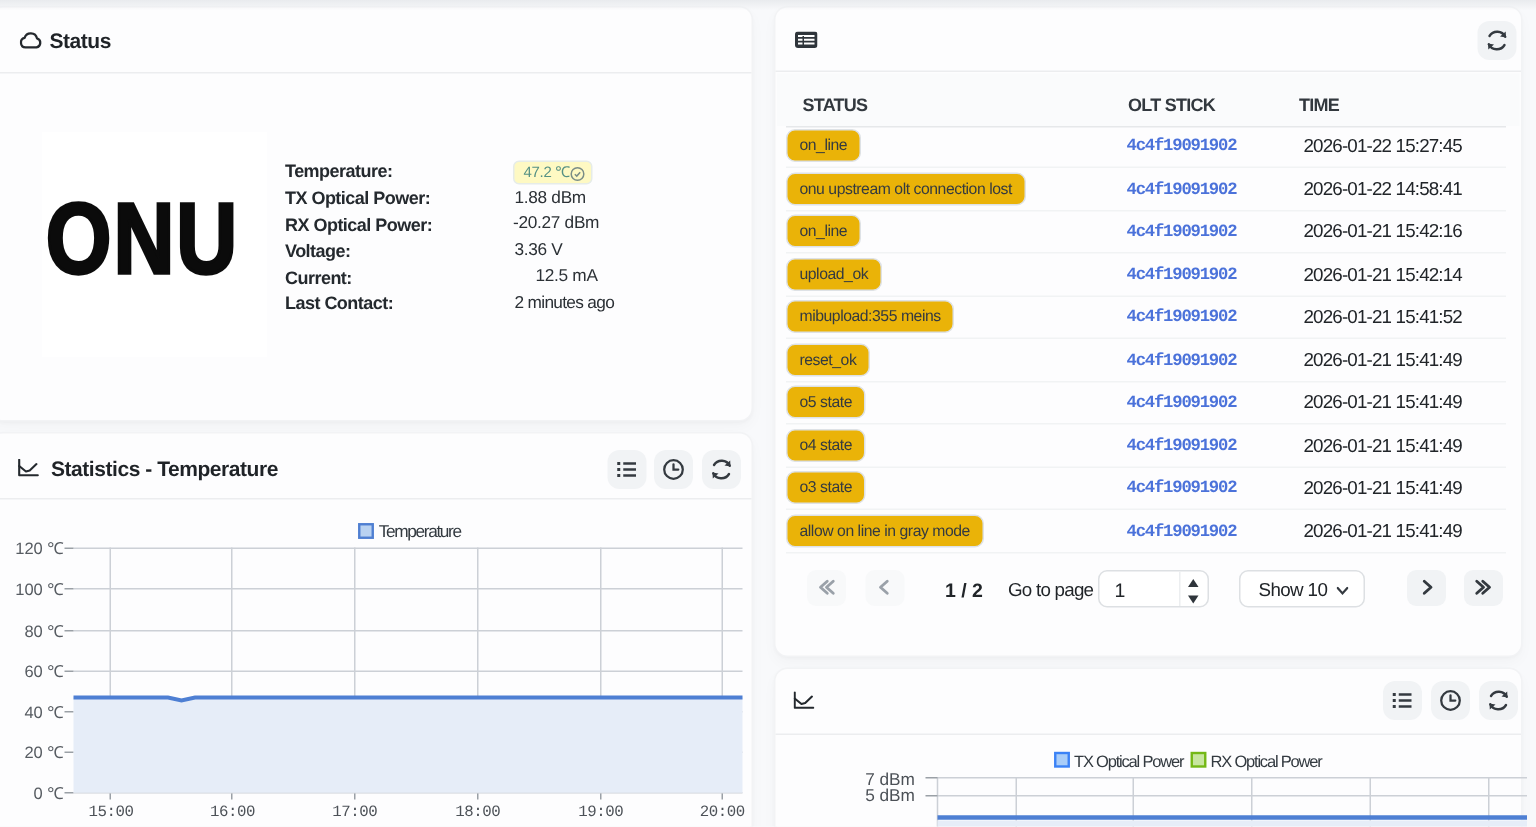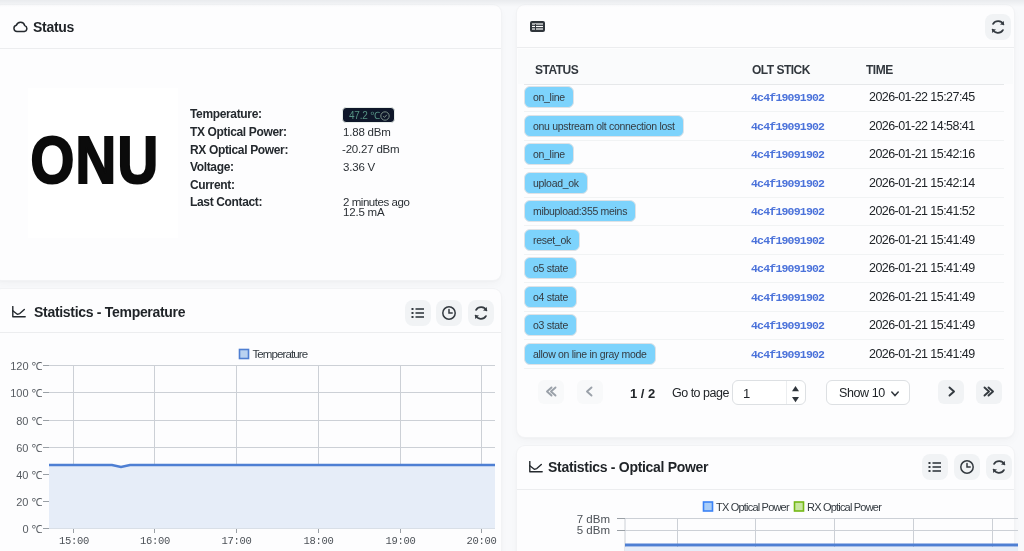--- a/index.html
+++ b/index.html
@@ -6,25 +6,25 @@
   html,body { width:1024px; height:551px; overflow:hidden; background:#f8f9fb; font-family:"Liberation Sans", sans-serif; }
   .page { position:relative; width:1024px; height:551px; }
   .card { position:absolute; background:#fdfdfe; border-radius:8px; box-shadow:0 0 0 1px #f2f3f5, 0 1px 3px rgba(0,0,0,.04), 0 4px 10px rgba(0,0,0,.03); }
   .chead { position:absolute; left:0; right:0; top:0; border-bottom:1px solid #ecedef; }
   .ctitle { position:absolute; font-weight:bold; font-size:14px; color:#1f2327; letter-spacing:-0.3px; }
   .abtn { position:absolute; width:26px; height:26px; background:#f1f3f5; border-radius:8px; }
   .abtn svg { position:absolute; left:5px; top:5px; }
   
   .kv-label { position:absolute; font-weight:bold; font-size:12px; color:#24292e; letter-spacing:-0.35px; }
   .kv-value { position:absolute; font-size:11.5px; color:#2b3035; letter-spacing:-0.2px; }
-  .badge-temp { position:absolute; left:348px; top:102px; width:53px; height:16px; border:1px solid #e6ece8; border-radius:4px; background:#0f172a; font-size:10px; color:#569184; text-align:left; line-height:15px; padding-left:6px; letter-spacing:-0.2px; }
+  .badge-temp { position:absolute; left:348px; top:102px; width:53px; height:16px; border:1px solid #e6ece8; border-radius:4px; background:#fef9c3; font-size:10px; color:#569184; text-align:left; line-height:15px; padding-left:6px; letter-spacing:-0.2px; }
   
   .th { position:absolute; font-size:12px; font-weight:bold; color:#32383e; letter-spacing:-0.5px; }
   .rowline { position:absolute; left:524px; width:480px; height:1px; background:#f1f3f4; }
-  .sbadge { position:absolute; height:22px; line-height:20px; border:1px solid #dee2e6; border-radius:6px; background:#7dd3fc; font-size:10.5px; color:#343a40; letter-spacing:-0.3px; padding:0 8px; white-space:nowrap; }
+  .sbadge { position:absolute; height:22px; line-height:20px; border:1px solid #dee2e6; border-radius:6px; background:#eab308; font-size:10.5px; color:#343a40; letter-spacing:-0.3px; padding:0 8px; white-space:nowrap; }
   .olt { position:absolute; font-family:"Liberation Mono", monospace; font-size:11.5px; letter-spacing:-0.8px; color:#4b72da; font-weight:bold; }
   .time { position:absolute; font-size:12.5px; color:#212529; letter-spacing:-0.55px; }
   
   .pbtn { position:absolute; width:26px; height:24px; border-radius:6px; text-align:center; line-height:21px; font-size:16px; }
   .pbtn.off { background:#f8f9fa; color:#a9b1b9; }
   .pbtn.on { background:#f1f3f5; color:#343a40; font-weight:bold; }
 </style>
 </head>
 <body>
 <div class="page">
@@ -48,21 +48,21 @@
     <div class="kv-label" style="left:196px; top:190px;">Last Contact:</div>
     <div class="badge-temp">47.2 ℃
       <svg style="position:absolute; right:4px; top:3px;" width="10" height="10" viewBox="0 0 10 10">
           <circle cx="5" cy="5" r="4.2" fill="none" stroke="#7a8d87" stroke-width="1"></circle>
           <path d="M3.2 5.2 L4.5 6.4 L6.8 3.8" fill="none" stroke="#7a8d87" stroke-width="1"></path>
         </svg>
     </div>
     <div class="kv-value" style="left:349px; top:121px;">1.88 dBm</div>
     <div class="kv-value" style="left:348px; top:138px;">-20.27 dBm</div>
     <div class="kv-value" style="left:349px; top:156px;">3.36 V</div>
-    <div class="kv-value" style="left:349px; top:173px;margin-top:28px;">12.5 mA</div>
+    <div class="kv-value" style="left:363px; top:173px;">12.5 mA</div>
     <div class="kv-value" style="left:349px; top:191px; letter-spacing:-0.45px;">2 minutes ago</div>
   </div>
 
   <div class="card" id="cardB" style="left:-6px; top:289px; width:507px; height:270px;">
     <div class="chead" style="height:44px;"></div>
     <svg style="position:absolute; left:18px; top:17px;" width="14" height="12" viewBox="0 0 14 12">
       <g fill="none" stroke="#24292e" stroke-width="1.4" stroke-linejoin="round" stroke-linecap="round">
         <path d="M0.8 0.5 V10.8 H13.2"></path>
         <path d="M0.8 4.7 L5.3 8.3 L7.8 7.6 L12.3 3.4"></path>
       </g>
@@ -266,21 +266,20 @@
       </svg></div>
 
   <div class="card" id="cardD" style="left:517px; top:446px; width:497px; height:120px;">
     <div class="chead" style="height:44px;"></div>
     <svg style="position:absolute; left:12px; top:15px;" width="14" height="12" viewBox="0 0 14 12">
       <g fill="none" stroke="#24292e" stroke-width="1.4" stroke-linejoin="round" stroke-linecap="round">
         <path d="M0.8 0.5 V10.8 H13.2"></path>
         <path d="M0.8 4.7 L5.3 8.3 L7.8 7.6 L12.3 3.4"></path>
       </g>
     </svg>
-    <div class="ctitle" style="left:31px; top:13px;">Statistics - Optical Power</div>
     <div class="abtn" style="left:405px; top:8px;">
         <svg width="16" height="16" viewBox="0 0 16 16">
           <g stroke="#343a40" stroke-width="1.6">
             <path d="M5.5 4 H14"></path>
             <path d="M5.5 8 H14"></path>
             <path d="M5.5 12 H14"></path>
           </g>
           <g fill="#343a40">
             <rect x="1.5" y="3" width="2" height="2"></rect>
             <rect x="1.5" y="7" width="2" height="2"></rect>

